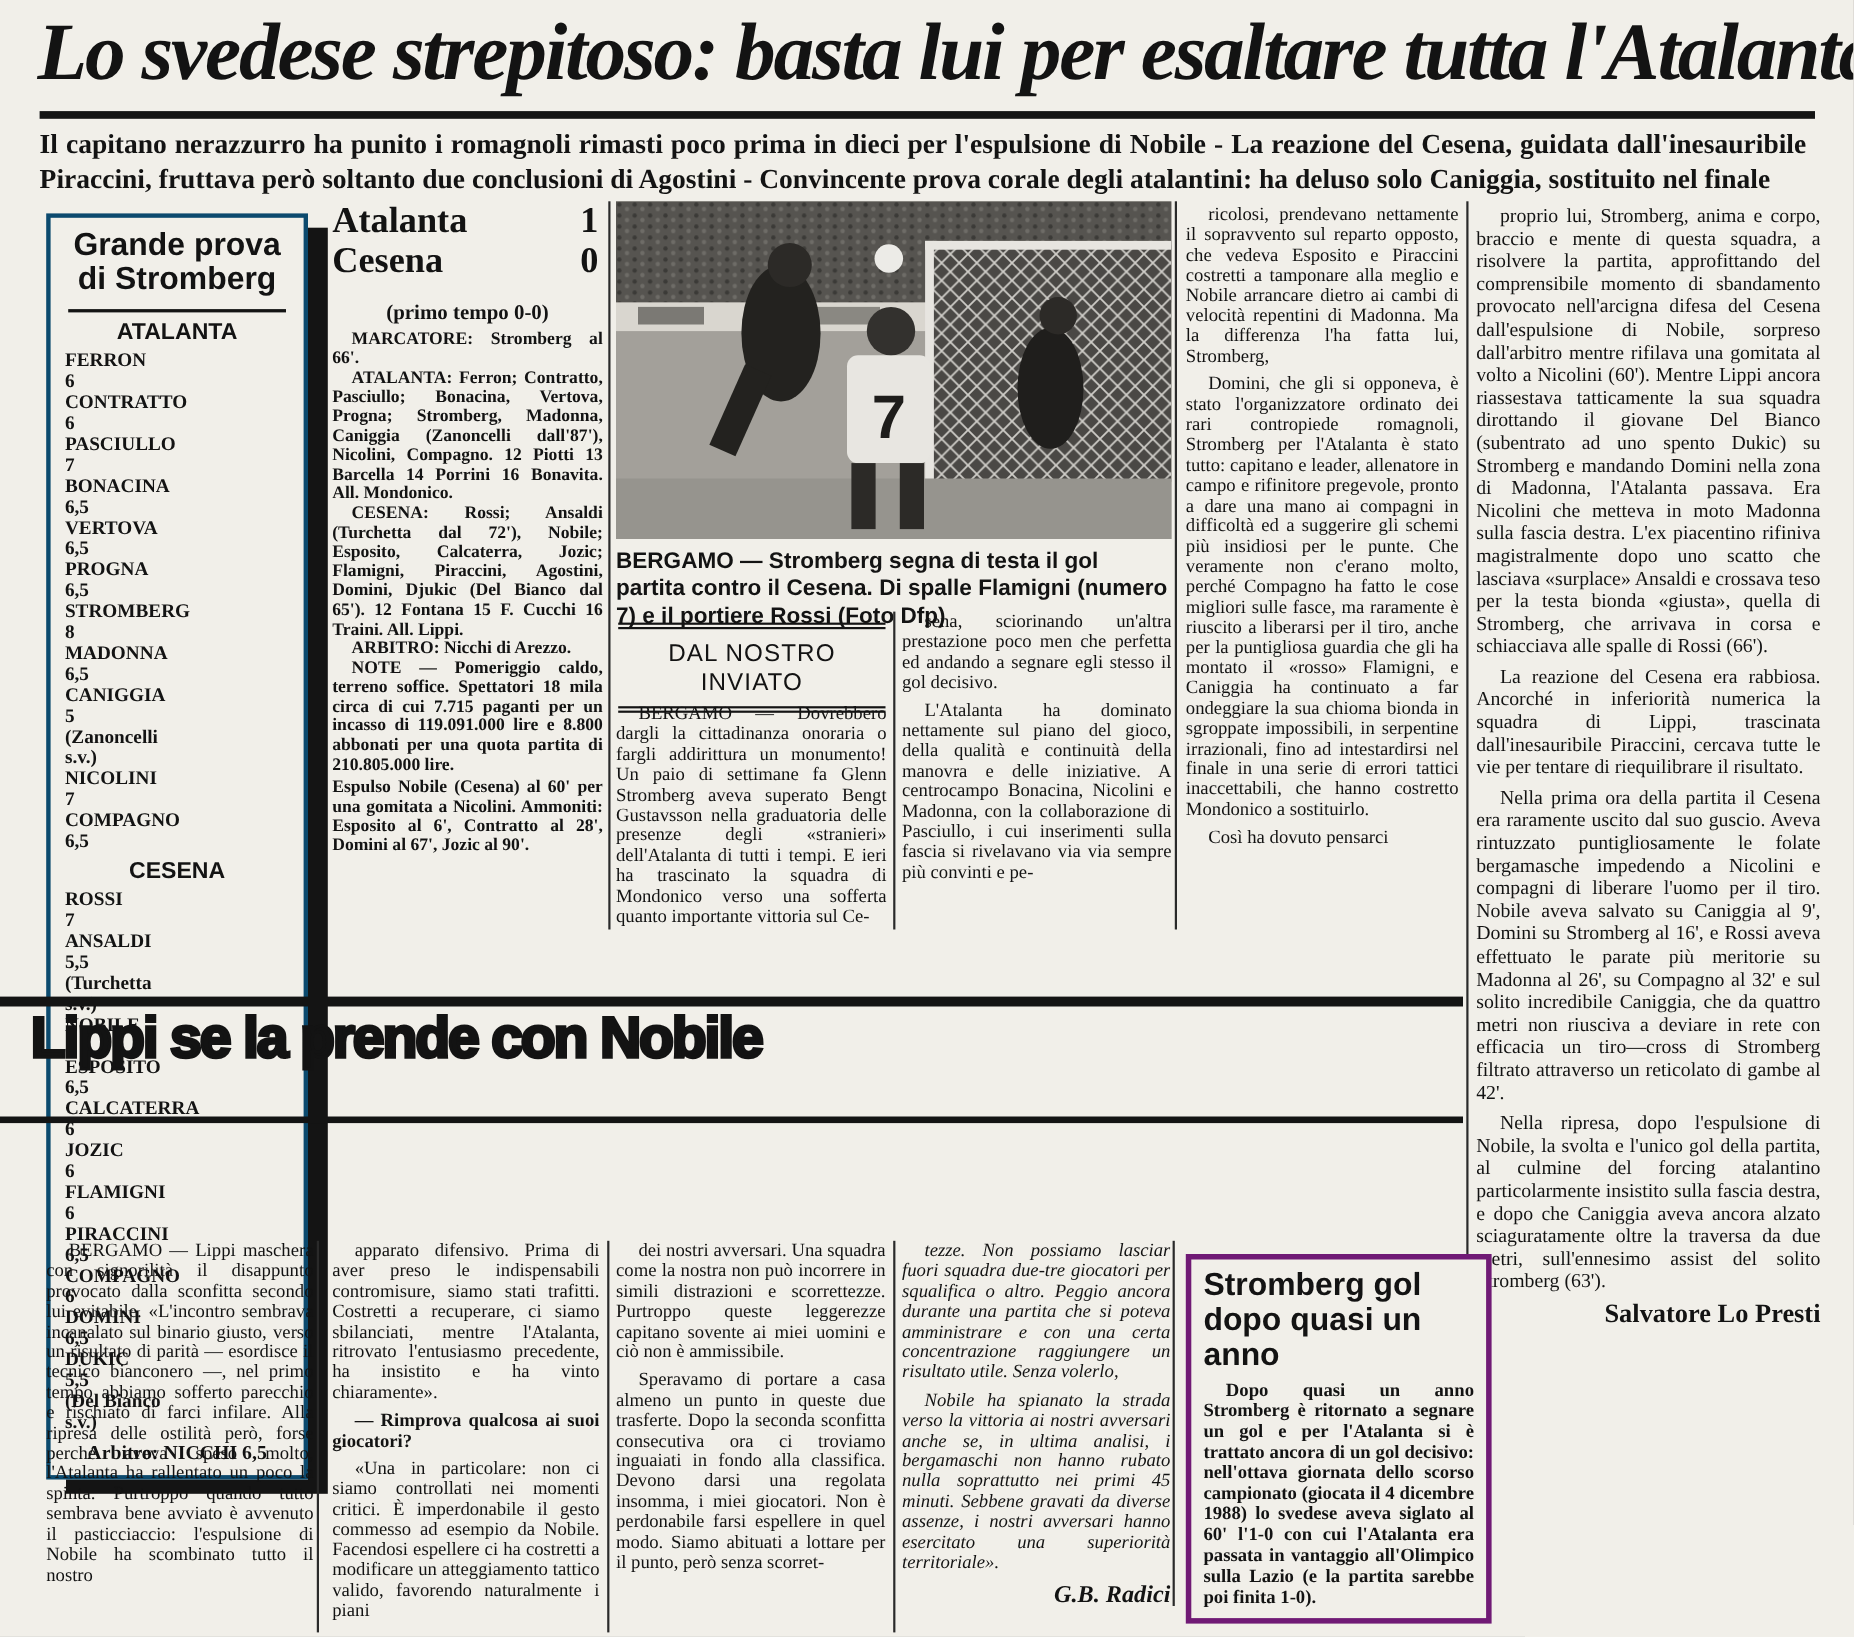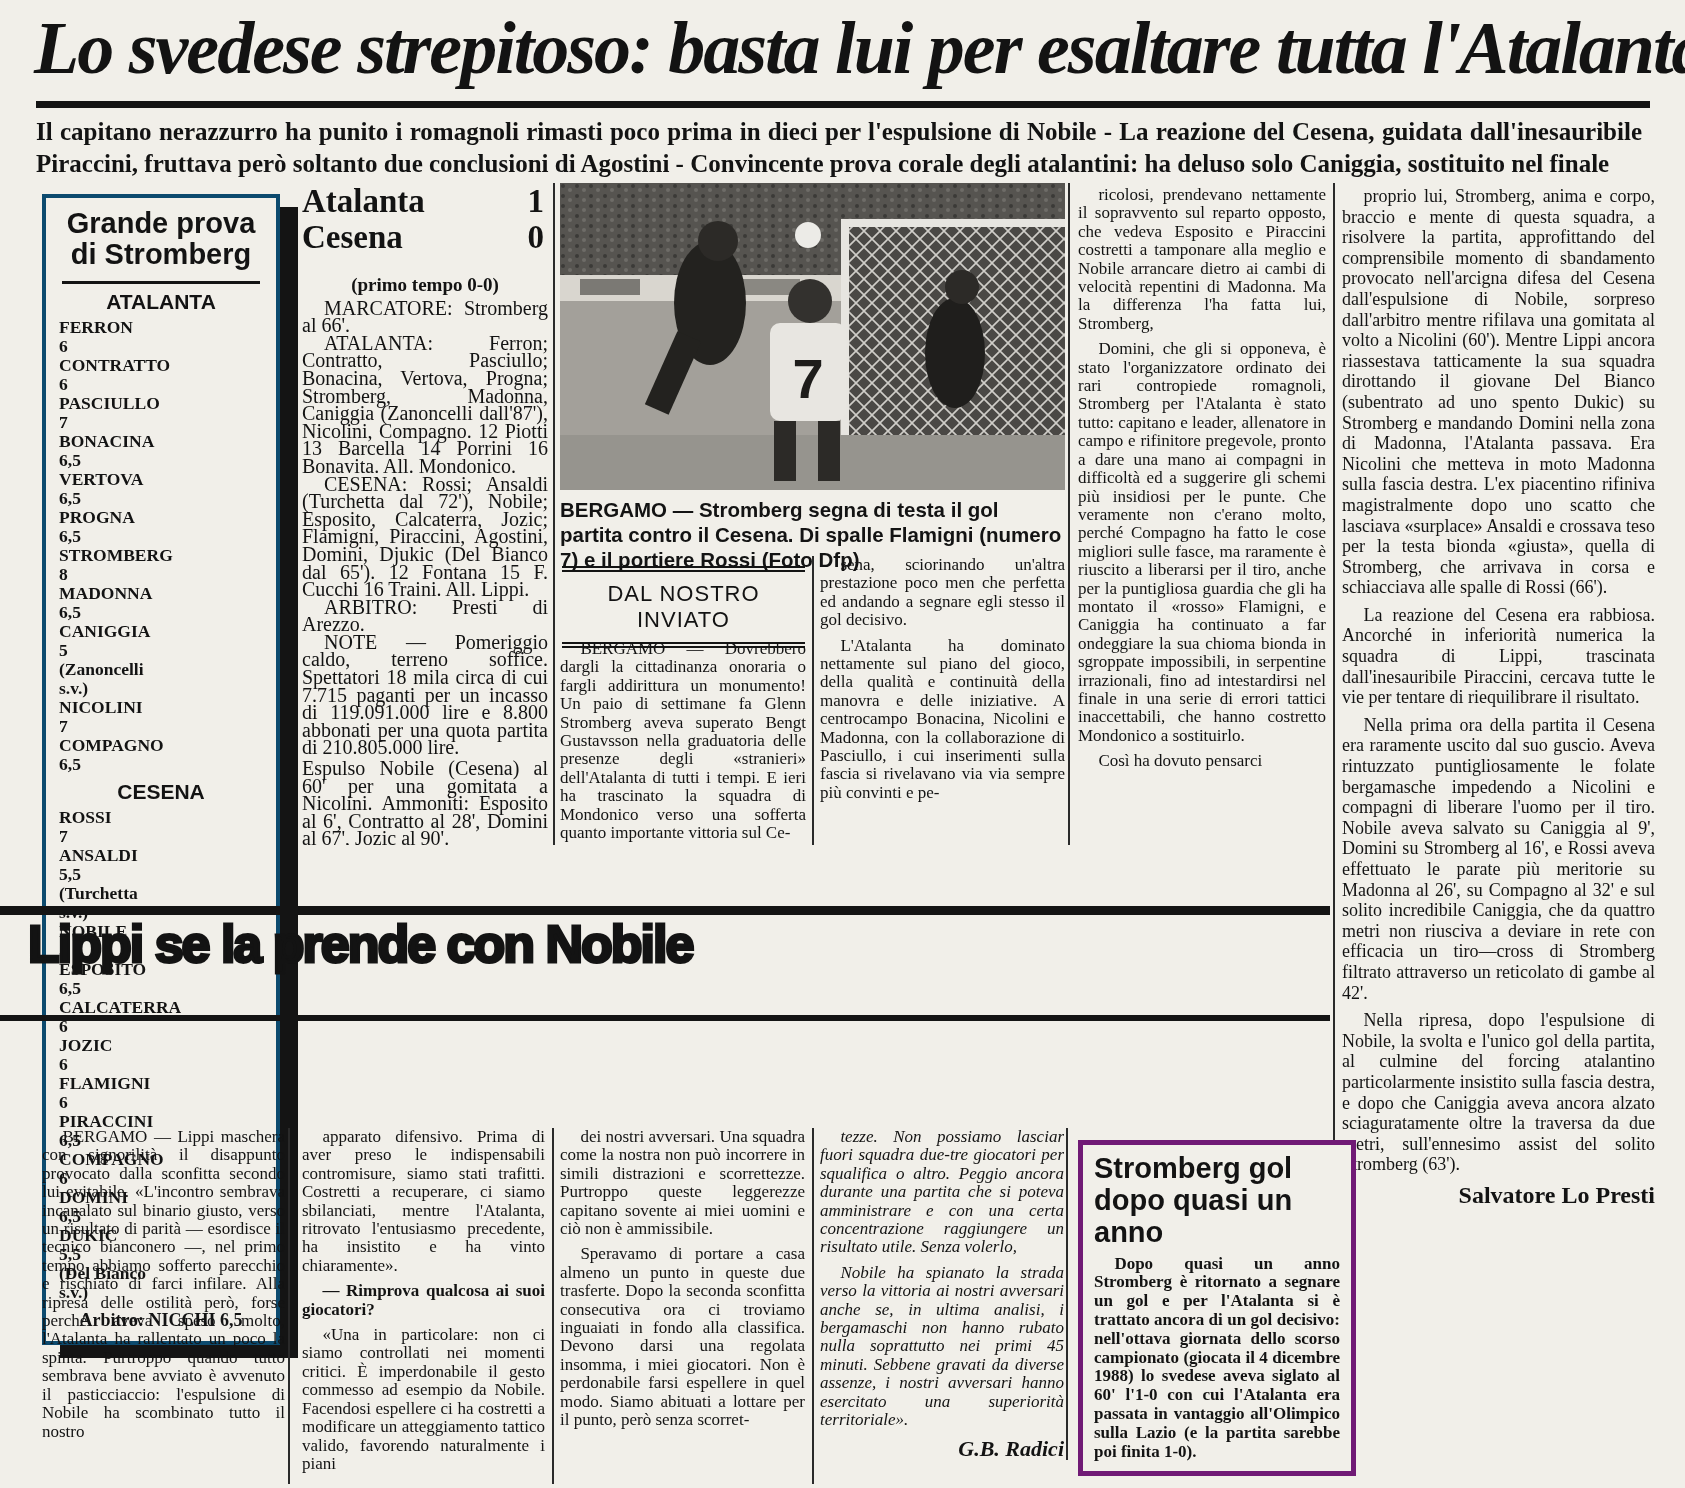--- a/index.html
+++ b/index.html
@@ -26,21 +26,21 @@
               text-align:center;margin:6px 0 4px;}
   .rating-row{display:flex;justify-content:space-between;padding:0 13px;
               font-weight:bold;font-size:17.5px;line-height:19px;flex-direction:column;}
   .referee-line{font-weight:bold;font-size:18px;text-align:center;margin-top:8px;}
 
   
   .col2{left:302px;top:183px;width:246px;height:662px;overflow:hidden;}
   .score-row{display:flex;justify-content:space-between;font-weight:bold;font-size:33px;
              line-height:1.1;padding-right:4px;}
   .halftime{font-weight:bold;font-size:19px;text-align:center;margin:18px 0 4px;}
-  .sheet-p{margin:0;font-weight:normal;font-size:20px;line-height:17.6px;text-align:justify;
+  .sheet-p{margin:0;font-weight:bold;font-size:16px;line-height:17.6px;text-align:justify;
            text-indent:1.1em;}
   .sheet-p.noindent{text-indent:0;margin-top:3px;}
 
   
   .photo{left:560px;top:183px;width:505px;height:307px;background:#8b8984;overflow:hidden;}
   .caption{left:560px;top:497px;width:505px;font-family:"Liberation Sans",sans-serif;
            font-weight:bold;font-size:20.5px;line-height:1.22;}
 
   
   .kicker{left:562px;top:566px;width:243px;text-align:center;
@@ -209,21 +209,21 @@
     </div>
     <div class="score-row">
       <span>Cesena</span>
       <span>0</span>
     </div>
     <div class="halftime">(primo tempo 0-0)</div>
     <div>
         <p class="sheet-p">MARCATORE: Stromberg al 66'.</p>
         <p class="sheet-p">ATALANTA: Ferron; Contratto, Pasciullo; Bonacina, Vertova, Progna; Stromberg, Madonna, Caniggia (Zanoncelli dall'87'), Nicolini, Compagno. 12 Piotti 13 Barcella 14 Porrini 16 Bonavita. All. Mondonico.</p>
         <p class="sheet-p">CESENA: Rossi; Ansaldi (Turchetta dal 72'), Nobile; Esposito, Calcaterra, Jozic; Flamigni, Piraccini, Agostini, Domini, Djukic (Del Bianco dal 65'). 12 Fontana 15 F. Cucchi 16 Traini. All. Lippi.</p>
-        <p class="sheet-p">ARBITRO: Presti di Arezzo.</p>
+        <p class="sheet-p">ARBITRO: Nicchi di Arezzo.</p>
         <p class="sheet-p">NOTE — Pomeriggio caldo, terreno soffice. Spettatori 18 mila circa di cui 7.715 paganti per un incasso di 119.091.000 lire e 8.800 abbonati per una quota partita di 210.805.000 lire.</p>
         <p class="sheet-p noindent">Espulso Nobile (Cesena) al 60' per una gomitata a Nicolini. Ammoniti: Esposito al 6', Contratto al 28', Domini al 67', Jozic al 90'.</p>
       </div>
   </div>
 
   <div class="abs photo">
     <svg width="505" height="307" viewBox="0 0 505 307">
       <defs>
         <pattern id="net" width="16" height="16" patternUnits="userSpaceOnUse">
           <path d="M0 0 L16 16 M16 0 L0 16" stroke="#cfcdc8" stroke-width="1.6" fill="none"></path>

